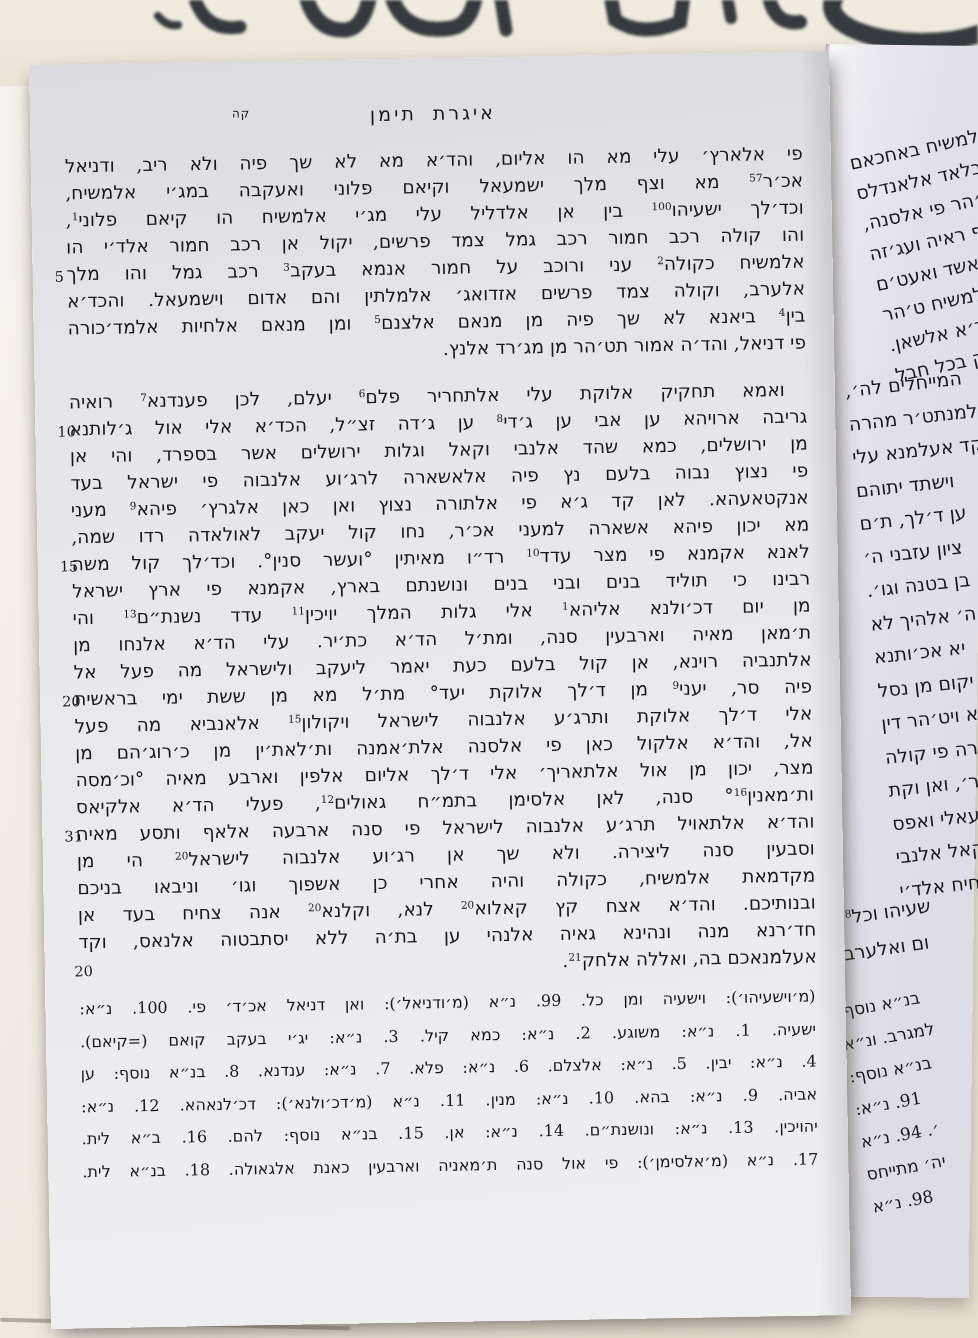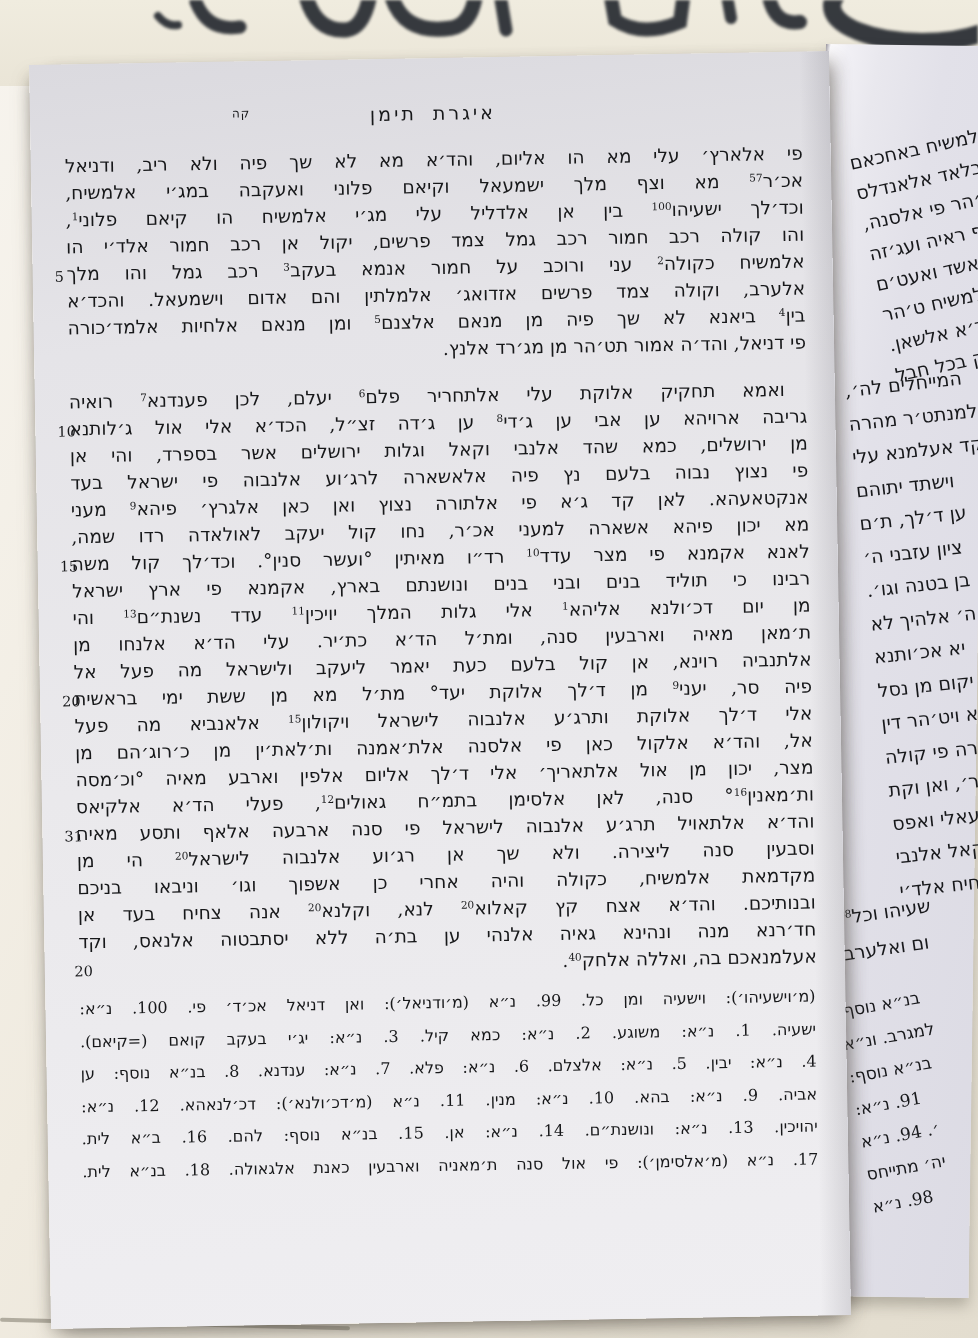--- a/index.html
+++ b/index.html
@@ -162,21 +162,21 @@
           <div class="bline">פיה סר, יעני<sup>9</sup> מן ד׳לך אלוקת יעד° מת׳ל מא מן ששת ימי בראשית<span class="lnum">20</span></div>
           <div class="bline">אלי ד׳לך אלוקת ותרג׳ע אלנבוה לישראל ויקולון<sup>15</sup> אלאנביא מה פעל</div>
           <div class="bline">אל, והד׳א אלקול כאן פי אלסנה אלת׳אמנה ות׳לאת׳ין מן כ׳רוג׳הם מן</div>
           <div class="bline">מצר, יכון מן אול אלתאריך׳ אלי ד׳לך אליום אלפין וארבע מאיה °וכ׳מסה</div>
           <div class="bline">ות׳מאנין°<sup>16</sup> סנה, לאן אלסימן בתמ״ח גאולים<sup>12</sup>, פעלי הד׳א אלקיאס</div>
           <div class="bline">והד׳א אלתאויל תרג׳ע אלנבוה לישראל פי סנה ארבעה אלאף ותסע מאיה<span class="lnum">31</span></div>
           <div class="bline">וסבעין סנה ליצירה. ולא שך אן רג׳וע אלנבוה לישראל<sup>20</sup> הי מן</div>
           <div class="bline">מקדמאת אלמשיח, כקולה והיה אחרי כן אשפוך וגו׳ וניבאו בניכם</div>
           <div class="bline">ובנותיכם. והד׳א אצח קץ קאלוא<sup>20</sup> לנא, וקלנא<sup>20</sup> אנה צחיח בעד אן</div>
           <div class="bline">חד׳רנא מנה ונהינא גאיה אלנהי ען בת׳ה ללא יסתבטוה אלנאס, וקד</div>
-          <div class="bline para-end">אעלמנאכם בה, ואללה אלחק<sup>40</sup>.<span class="lnum">20</span></div>
+          <div class="bline para-end">אעלמנאכם בה, ואללה אלחק<sup>21</sup>.<span class="lnum">20</span></div>
         </div>
       <div class="footnotes">
           <div class="fnline">(מ׳וישעיהו׳): וישעיה ומן כל. 99. נ״א (מ׳ודניאל׳): ואן דניאל אכ׳ד׳ פי. 100. נ״א:</div>
           <div class="fnline">ישעיה. 1. נ״א: משוגע. 2. נ״א: כמא קיל. 3. נ״א: יג׳י בעקב קואם (=קיאם).</div>
           <div class="fnline">4. נ״א: יבין. 5. נ״א: אלצלם. 6. נ״א: פלא. 7. נ״א: ענדנא. 8. בנ״א נוסף: ען</div>
           <div class="fnline">אביה. 9. נ״א: בהא. 10. נ״א: מנין. 11. נ״א (מ׳דכ׳ולנא׳): דכ׳לנאהא. 12. נ״א:</div>
           <div class="fnline">יהויכין. 13. נ״א: ונושנת״ם. 14. נ״א: אן. 15. בנ״א נוסף: להם. 16. ב״א לית.</div>
           <div class="fnline">17. נ״א (מ׳אלסימן׳): פי אול סנה ת׳מאניה וארבעין כאנת אלגאולה. 18. בנ״א לית.</div>
         </div>
     </div>

